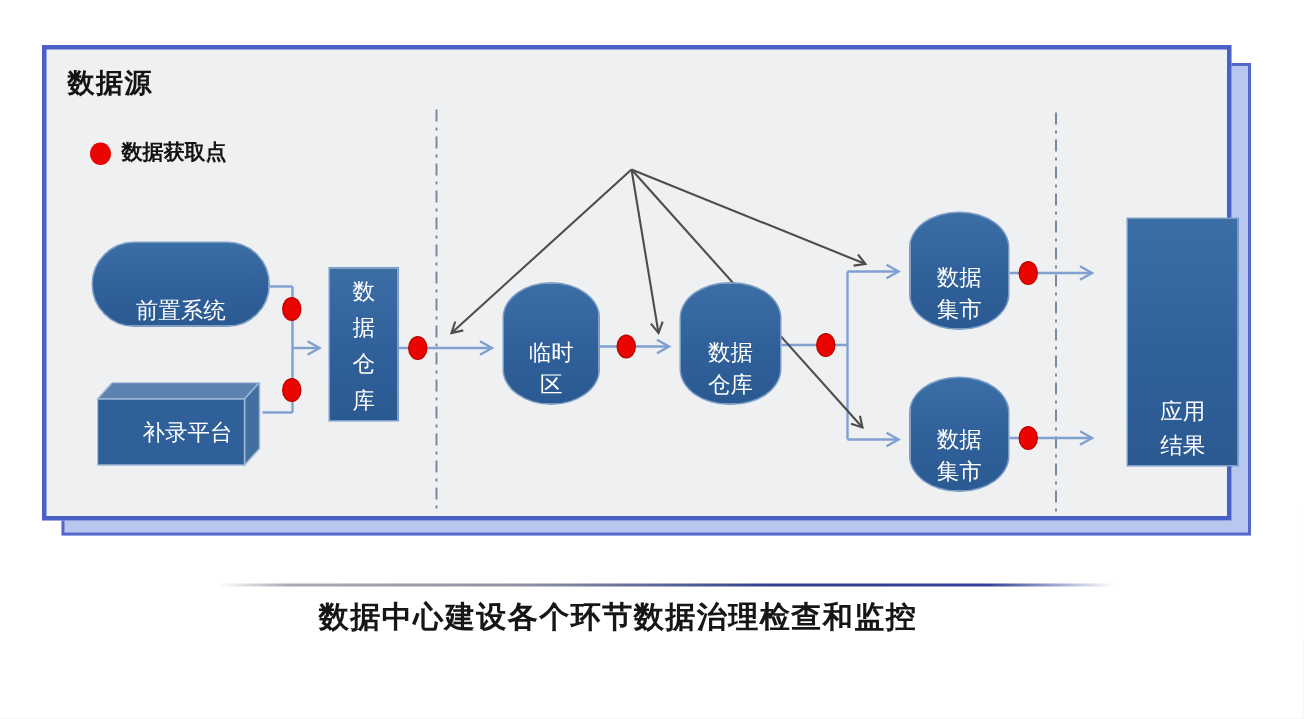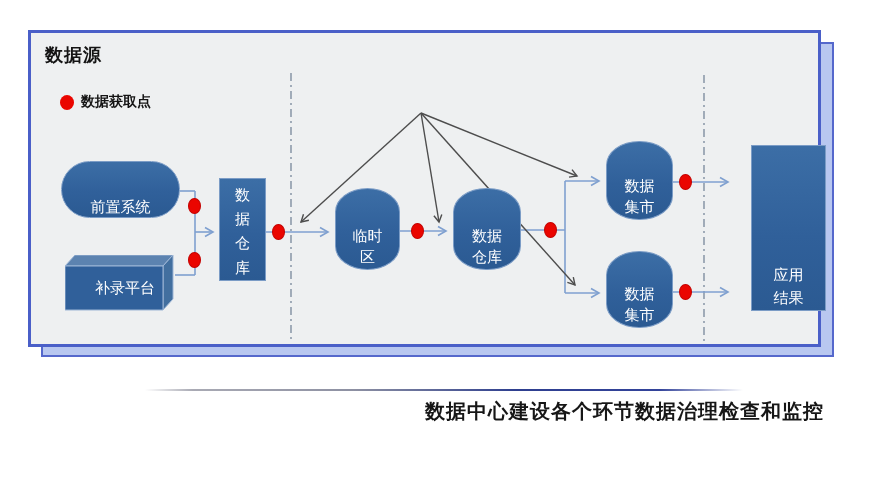--- a/index.html
+++ b/index.html
@@ -67,21 +67,21 @@
   .divider{position:absolute;height:2px;}
   .divider-top{
     left:145px;top:389px;width:598px;
     background:linear-gradient(90deg,rgba(150,150,160,0) 0%,#a9aab4 8%,#8d90a2 35%,#2e3f8f 62%,#33439a 86%,rgba(51,67,154,0) 100%);
   }
   .divider-bottom{
     left:150px;top:436px;width:598px;height:3px;
     background:linear-gradient(90deg,rgba(150,150,160,0) 0%,#a9aab4 10%,#7d85a4 38%,#2e3f8f 60%,#5a6aaa 88%,rgba(51,67,154,0) 100%);
   }
   .caption{
-    position:absolute;left:0;top:398px;width:824px;text-align:right;
+    position:absolute;left:0;top:398px;width:824px;text-align:center;
     font-family:"Liberation Sans","DejaVu Sans",sans-serif;
     font-size:20px;font-weight:600;color:#161616;letter-spacing:1px;
   }
 </style>
 </head>
 <body>
 
 <div class="stage">
 
   <div class="page-back"></div>

